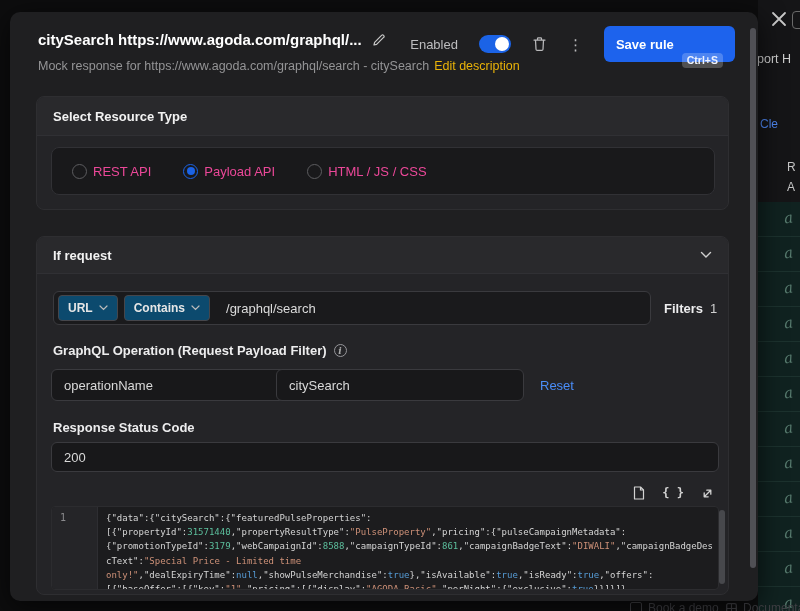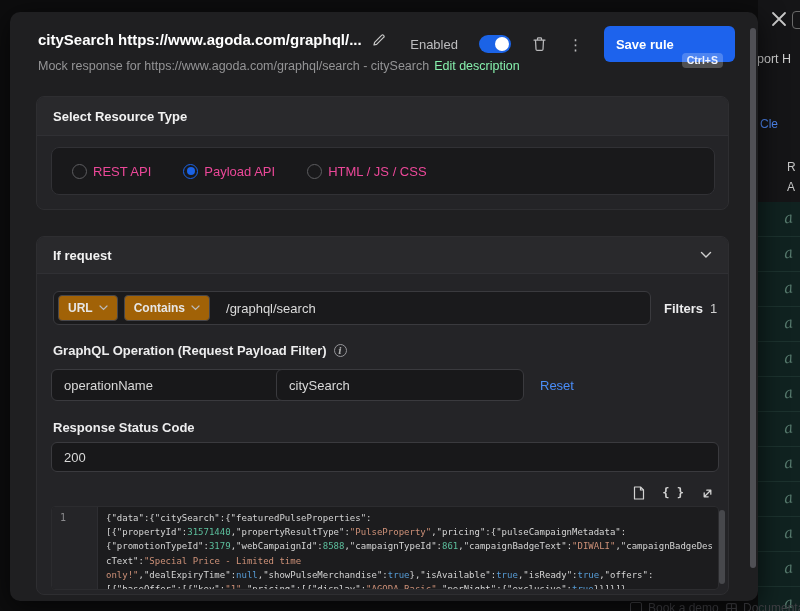--- a/index.html
+++ b/index.html
@@ -22,21 +22,21 @@
   .bt-sq{width:10px;height:10px;border:1.3px solid #404045;border-radius:2px;flex:none;}
 
   
   .modal{position:absolute;left:10px;top:12px;width:748px;height:589px;background:#1f1f21;
          border-radius:10px;box-shadow:0 6px 28px rgba(0,0,0,.65);}
   .md-sb{position:absolute;right:2px;top:16px;width:6px;height:540px;border-radius:3px;background:#505055;}
 
   .title-row{position:absolute;left:28px;top:19px;display:flex;align-items:center;gap:10px;}
   .title{font-size:15px;font-weight:bold;color:#ffffff;white-space:nowrap;}
   .subtitle{position:absolute;left:28px;top:47px;font-size:12.5px;color:#949496;display:flex;gap:5px;white-space:nowrap;}
-  .edit-desc{color:#86efac;}
+  .edit-desc{color:#eab308;}
   .hdr-right{position:absolute;top:18px;right:23px;height:28px;display:flex;align-items:center;gap:21px;}
   .enabled-label{font-size:13px;color:#bdbdbf;}
   .switch{width:32px;height:18px;border-radius:10px;background:#1b63e6;position:relative;flex:none;cursor:pointer;}
   .switch::after{content:"";position:absolute;right:2px;top:2px;width:14px;height:14px;border-radius:50%;background:#fff;}
   .dots{font-size:15px;color:#b9b9bb;letter-spacing:0;line-height:1;}
   .save-btn{height:36px;background:#1d63ed;border-radius:6px;display:flex;align-items:center;gap:8px;
             padding:0 12px;cursor:pointer;}
   .save-label{color:#fff;font-size:13px;font-weight:bold;white-space:nowrap;}
   .kbd{background:rgba(255,255,255,.22);border-radius:4px;padding:1.5px 5px;font-size:10.5px;color:#f0f4ff;font-weight:bold;margin-top:32px;}
 
@@ -57,21 +57,21 @@
   .radio{width:15px;height:15px;border-radius:50%;border:1.2px solid #5c5c5f;box-sizing:border-box;
          position:relative;flex:none;background:transparent;cursor:pointer;}
   .radio.checked{border-color:#1b63e6;}
   .radio.checked::after{content:"";position:absolute;inset:2.5px;border-radius:50%;background:#1b63e6;}
   .radio.sm{width:14px;height:14px;}
   .radio.sm.checked::after{inset:2.3px;}
 
   .cond-box{position:absolute;left:16px;top:54px;width:598px;height:34px;background:#1a1a1c;
             border:1px solid #3a3a3e;border-radius:6px;display:flex;align-items:center;
             padding:0 4px;box-sizing:border-box;}
-  .chip{height:26px;background:#a16207;border:1px solid #46464b;border-radius:4px;display:flex;
+  .chip{height:26px;background:#0c4a6e;border:1px solid #46464b;border-radius:4px;display:flex;
         align-items:center;gap:6px;padding:0 9px;font-size:12px;font-weight:bold;color:#e6e6e6;
         margin-right:6px;box-sizing:border-box;cursor:pointer;white-space:nowrap;}
   .cond-value{font-size:13px;color:#dcdcdc;margin-left:10px;white-space:nowrap;}
   .filters{position:absolute;left:627px;top:54px;height:34px;display:flex;align-items:center;gap:7px;}
   .filters-label{font-size:13px;font-weight:bold;color:#ededee;}
   .filters-count{font-size:13px;color:#cfcfcf;}
 
   .fld-label{position:absolute;left:16px;font-size:13px;font-weight:bold;color:#ededee;
              display:flex;align-items:center;gap:7px;white-space:nowrap;}
   .info{width:13px;height:13px;border-radius:50%;border:1px solid #96969a;color:#ababab;

